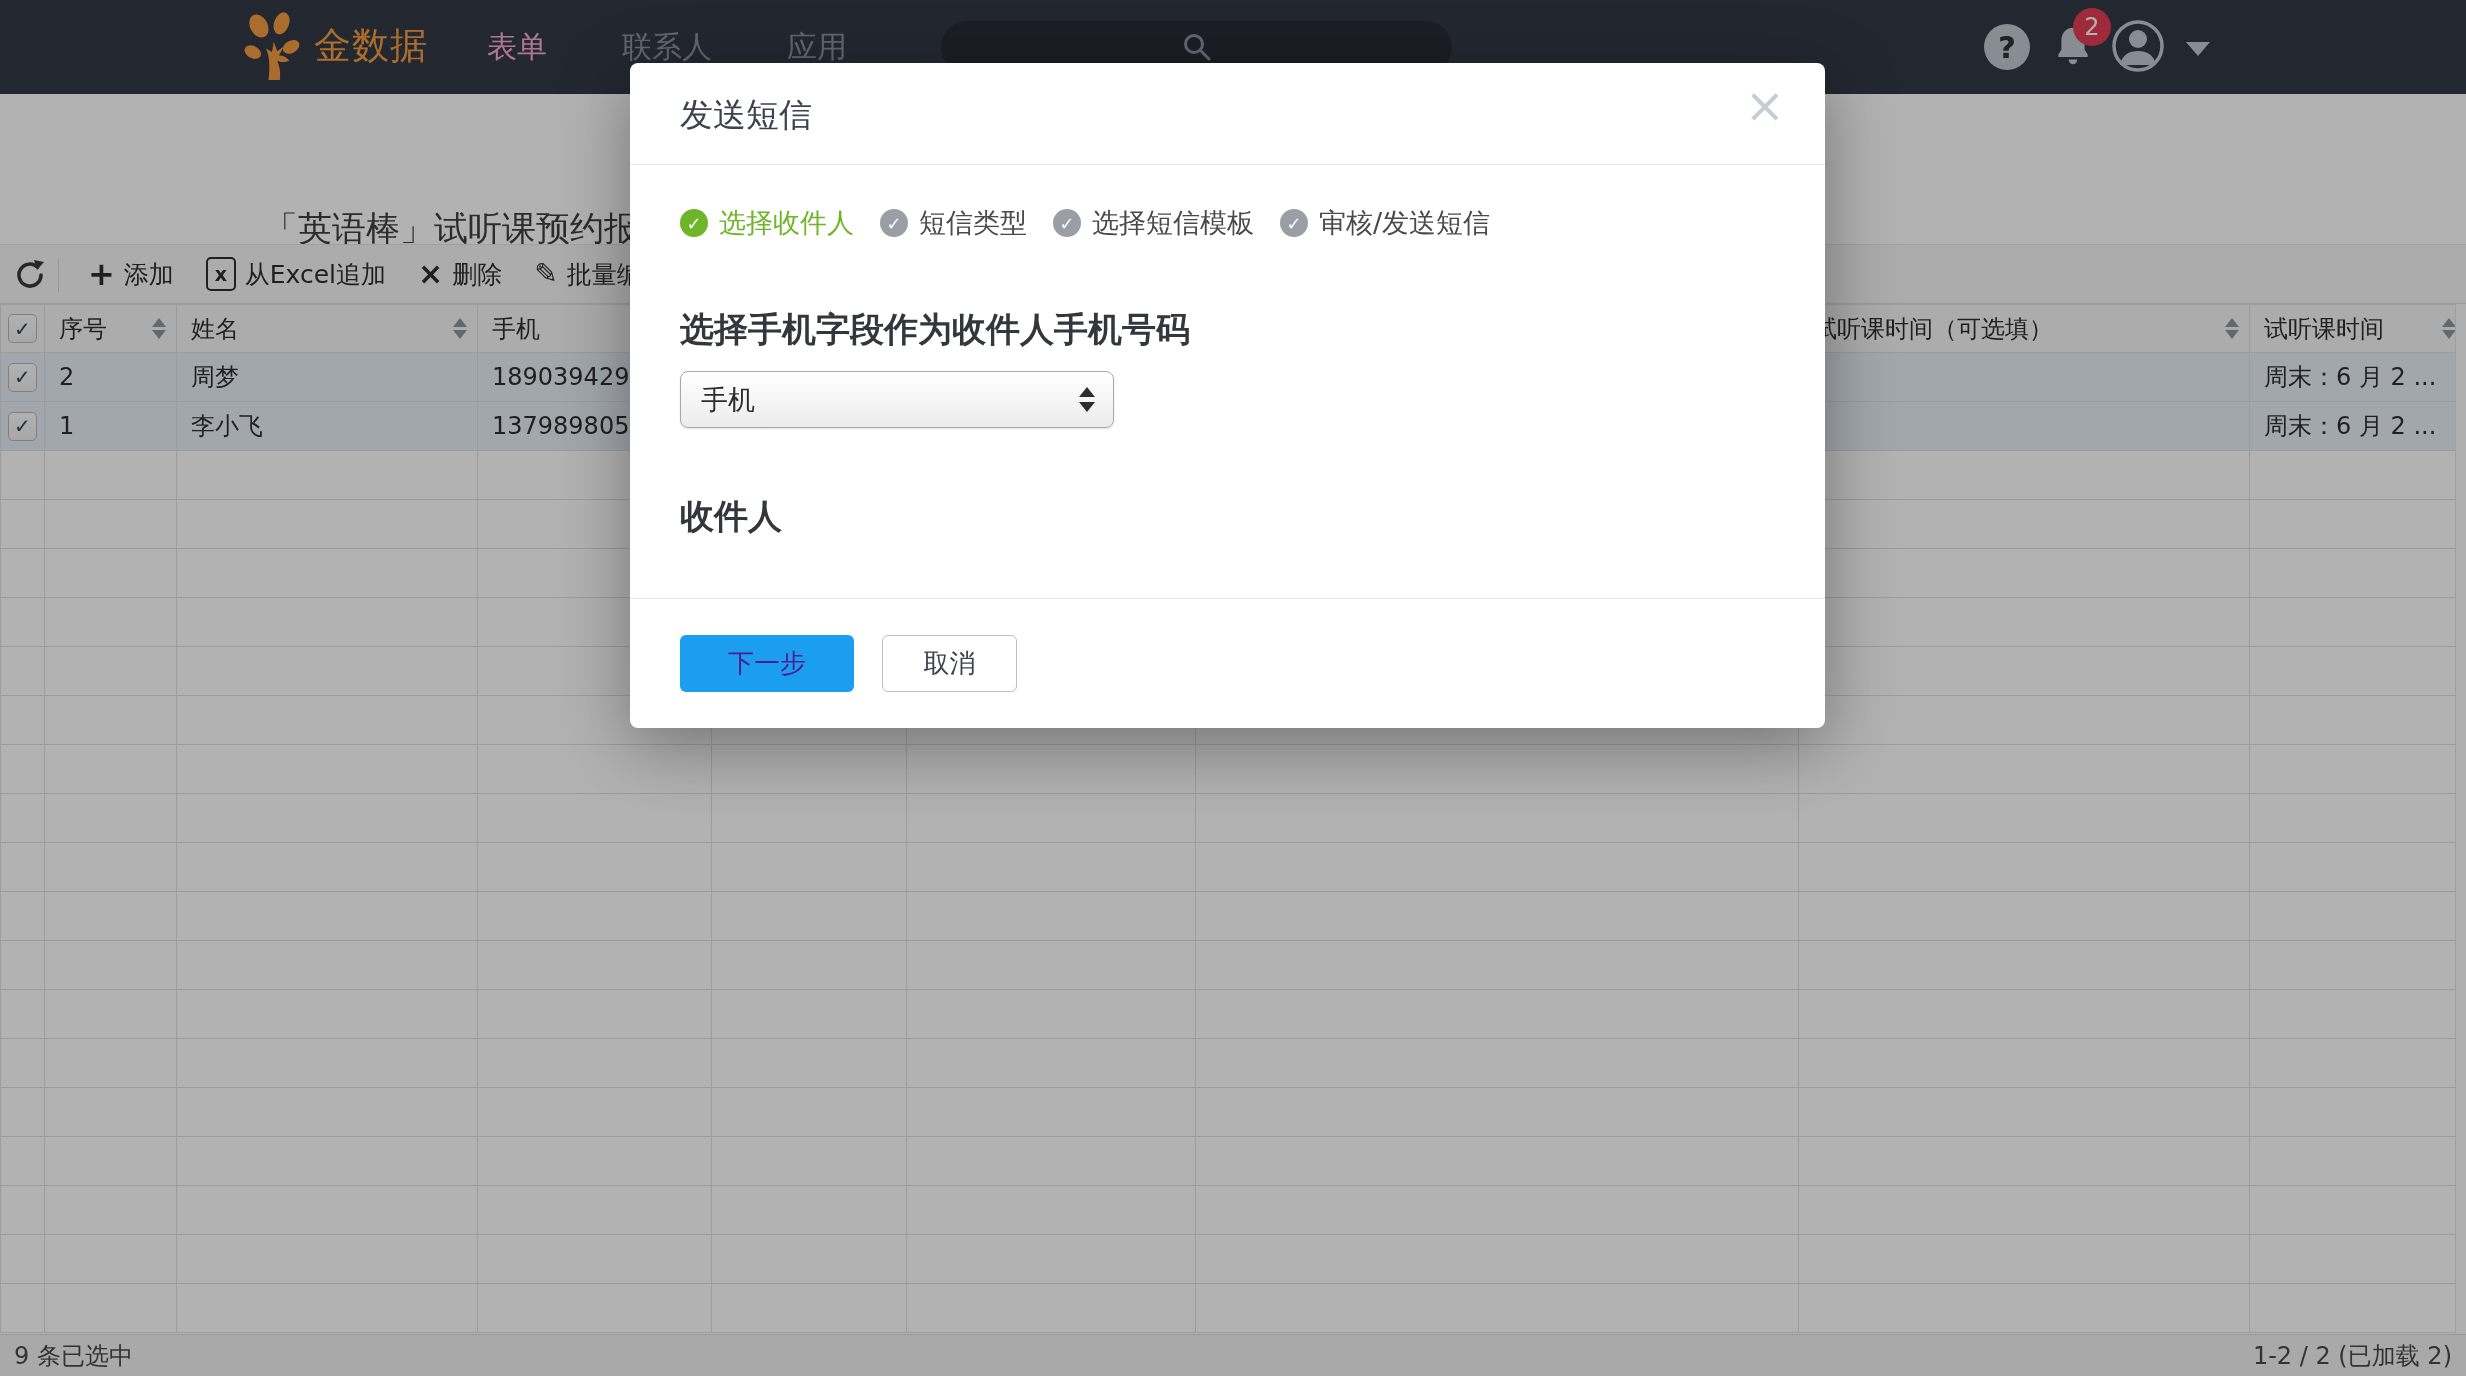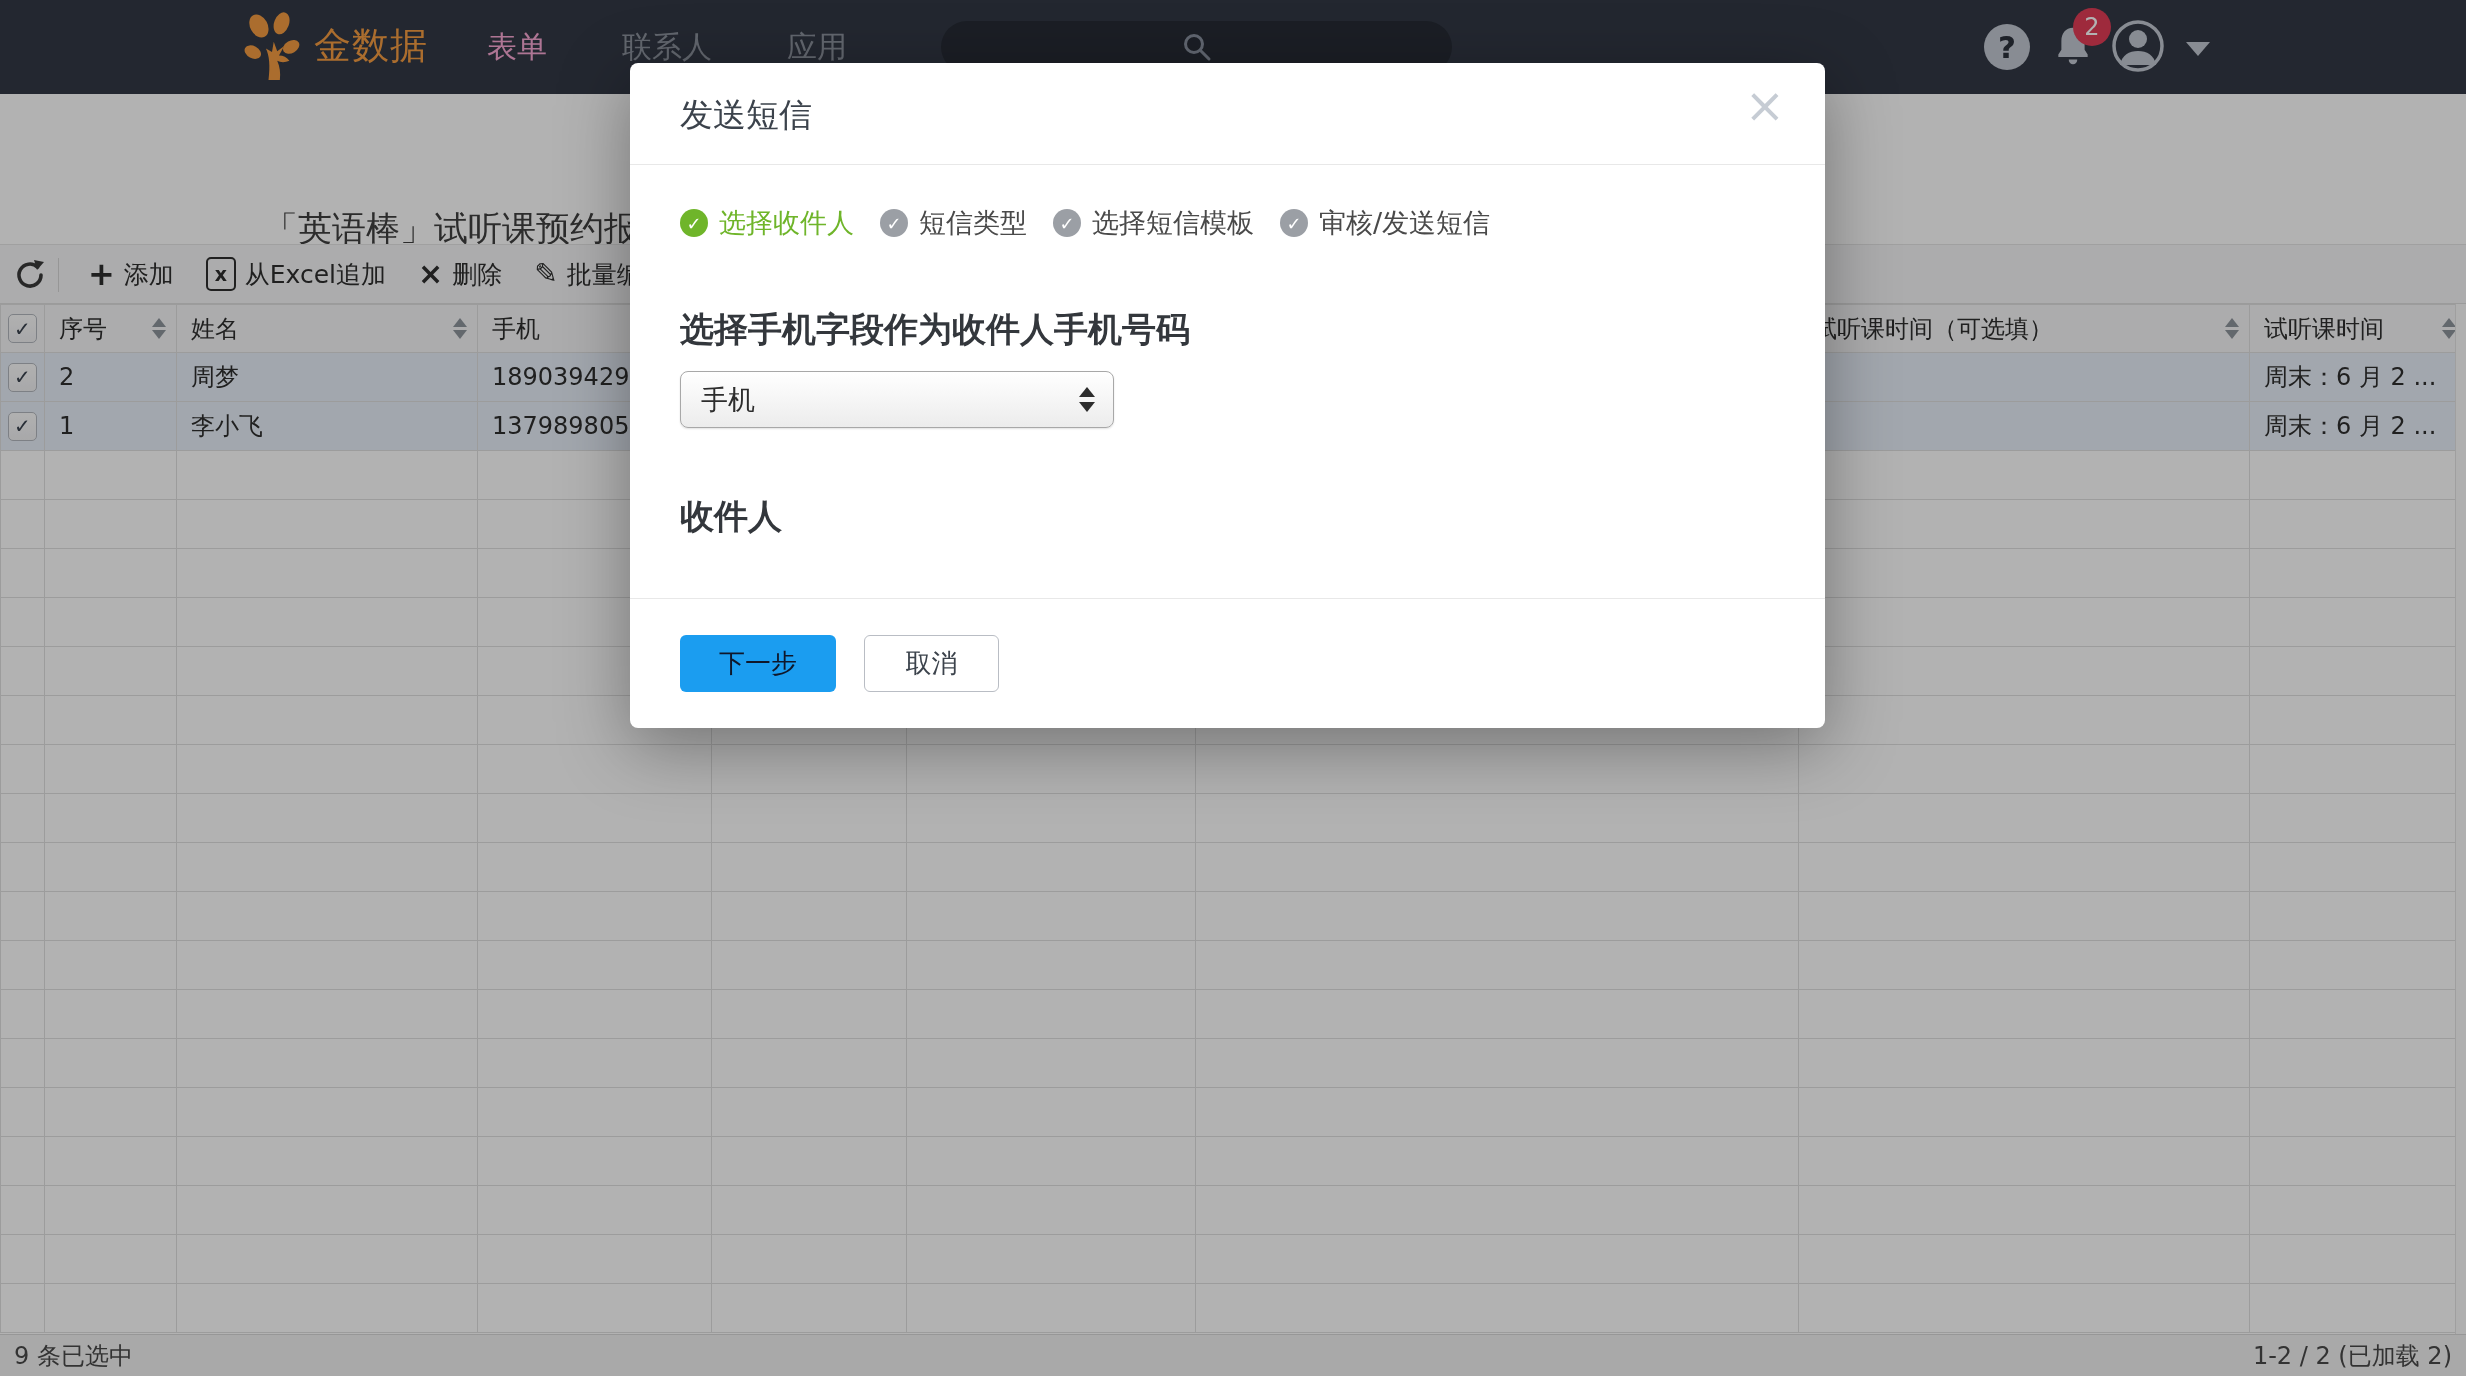--- a/index.html
+++ b/index.html
@@ -90,21 +90,21 @@
   .select-value{font-size:27px;color:#2d2d2d;}
   .sel-arrows{display:flex;flex-direction:column;gap:5px;align-items:center;}
   .sel-up{width:0;height:0;border-left:8px solid transparent;border-right:8px solid transparent;border-bottom:10px solid #2d2d2d;}
   .sel-dn{width:0;height:0;border-left:8px solid transparent;border-right:8px solid transparent;border-top:10px solid #2d2d2d;}
   .recipients{margin-top:16px;height:62px;background:#e8ebee;border:1px solid #c6cbd1;border-radius:6px;
     display:flex;align-items:center;padding:0 20px;font-size:27px;color:#3b4046;gap:8px;}
   .recipients .hint{color:#9ba0a7;}
   .m-footer{position:absolute;left:0;bottom:0;width:100%;height:130px;border-top:1px solid #e8e8e8;
     display:flex;align-items:center;gap:28px;padding-left:50px;box-sizing:border-box;}
   .btn{height:57px;border-radius:6px;font-size:26px;font-family:inherit;cursor:pointer;}
-  .btn-primary{width:156px;background:var(--accent);border:none;color:#0f172a;}
+  .btn-primary{width:174px;background:var(--accent);border:none;color:#4c1d95;}
   .btn-default{width:135px;background:#fff;border:1px solid #b9bdc4;color:#3c434c;}
 </style>
 </head>
 <body>
 
 <div class="app">
 
   <header class="navbar">
     <div class="brand">
       <svg width="56" height="68" viewBox="0 0 64 78">

